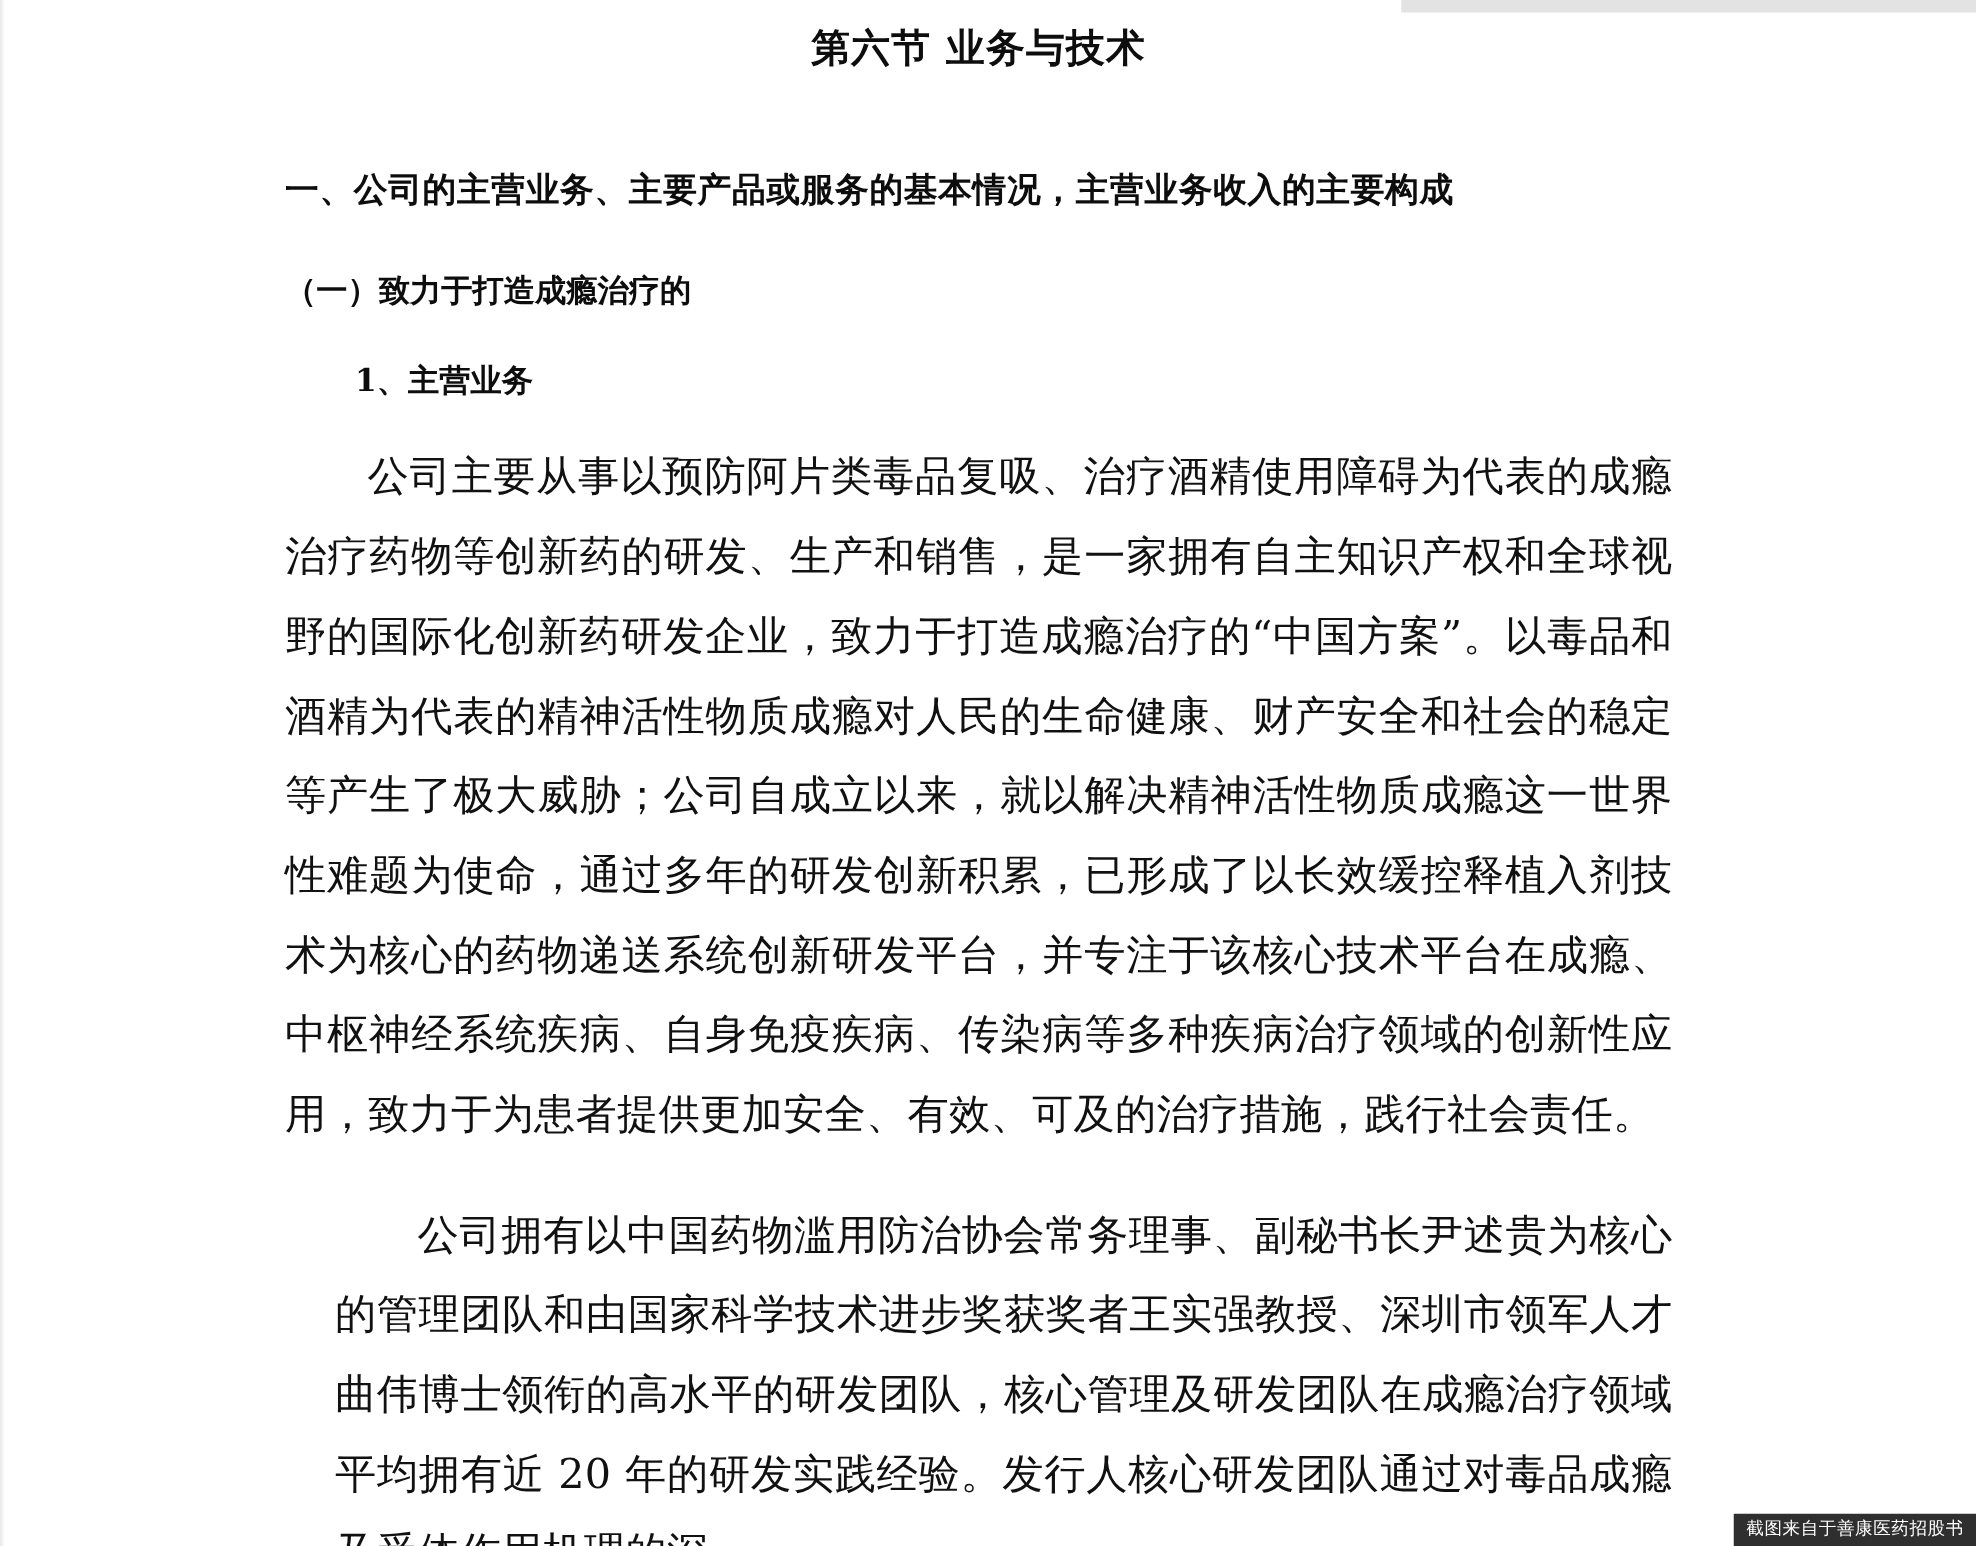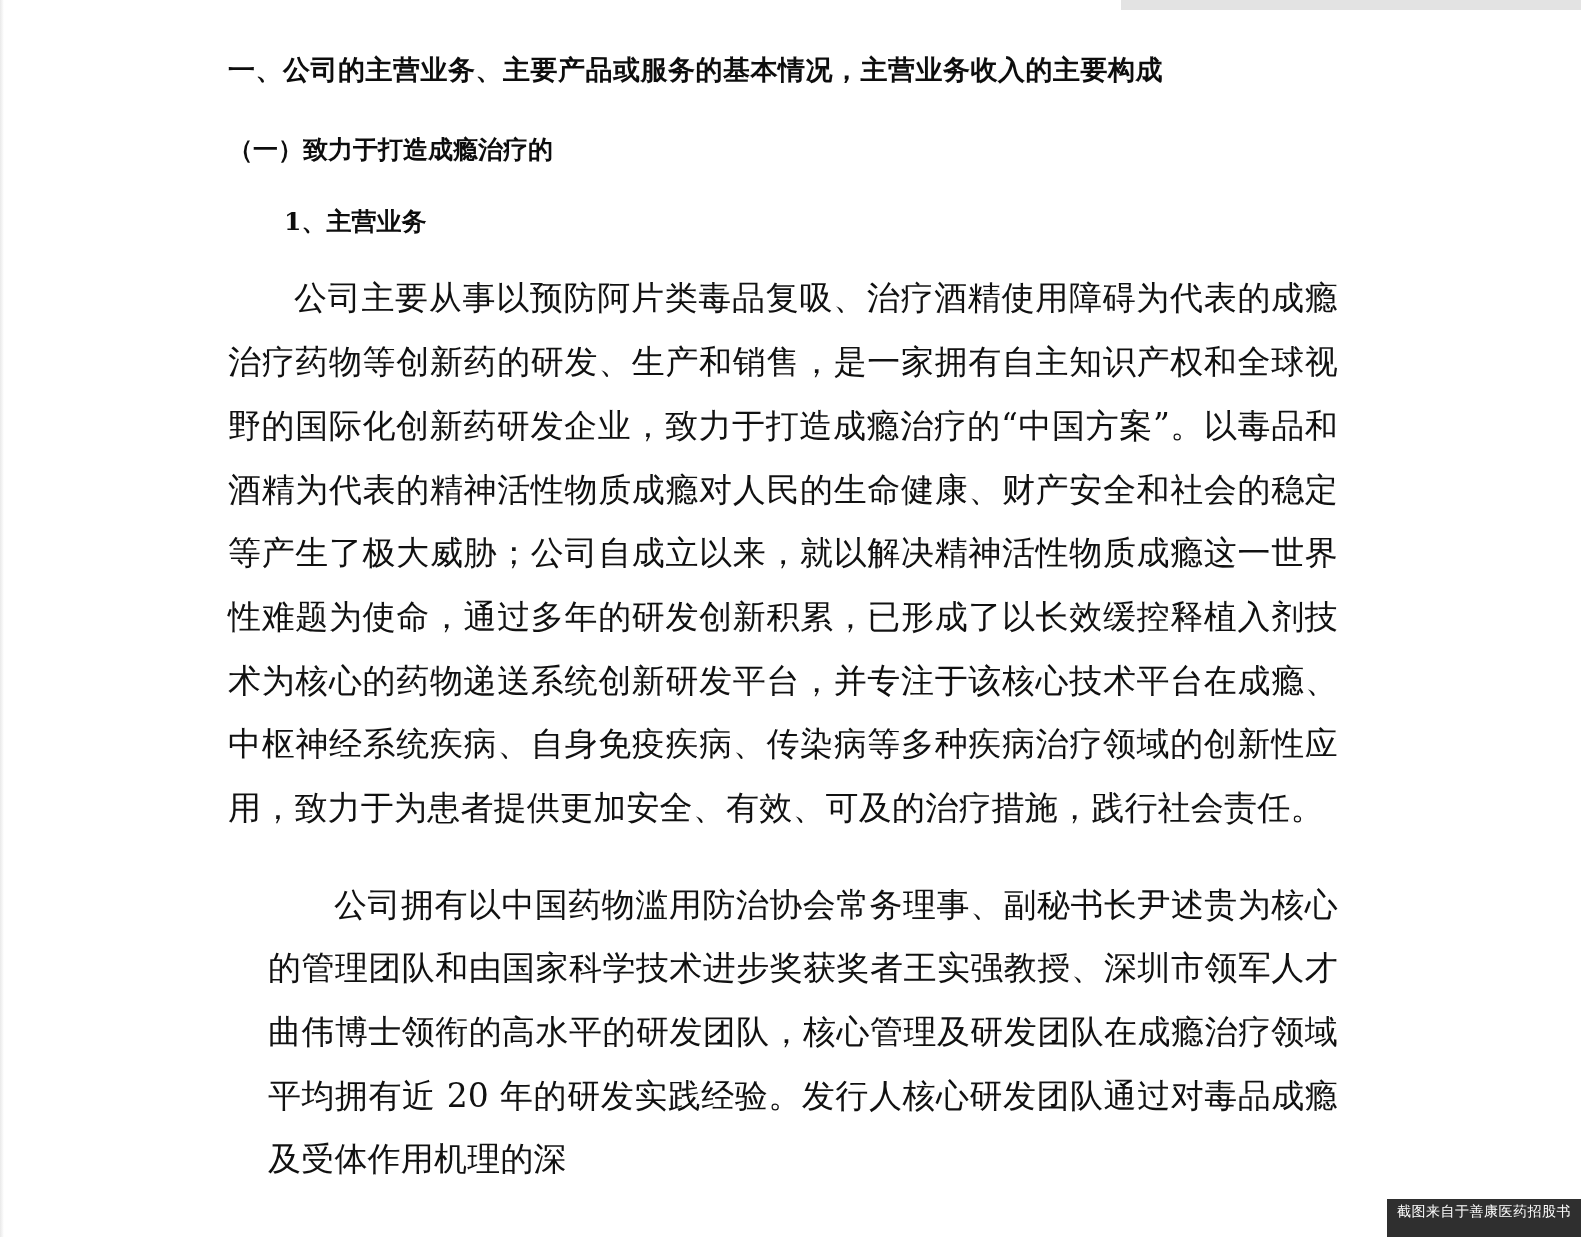--- a/index.html
+++ b/index.html
@@ -38,21 +38,21 @@
     margin: 10px 0 0 0;
     padding-top: 8px;
     color: #0d0d0d;
   }
   .heading-1 {
     font-family: "DejaVu Sans", sans-serif;
     font-weight: bold;
     font-size: 27px;
     line-height: 1.72;
     letter-spacing: 0.5px;
-    margin-top: 47px;
+    margin-top: 70px;
     color: #0d0d0d;
     text-align: justify;
     text-justify: inter-ideograph;
   }
   .heading-2 {
     font-family: "DejaVu Sans", sans-serif;
     font-weight: bold;
     font-size: 25px;
     line-height: 1.6;
     margin-top: 37px;
@@ -84,21 +84,21 @@
   }
   .watermark {
     position: absolute;
     right: 0;
     bottom: 0;
     background: #2f2f2f;
     color: #ffffff;
     font-family: Liberation Mono, monospace;
     font-size: 14px;
     line-height: 26px;
-    height: 38px;
+    height: 26px;
     padding: 0 10px;
     letter-spacing: 0.5px;
     white-space: nowrap;
   }
   .edge-shade {
     position: absolute;
     left: 0;
     top: 0;
     width: 4px;
     height: 1237px;
@@ -114,20 +114,21 @@
   }
 </style>
 </head>
 <body>
 
 <div class="page">
   <div class="edge-shade"></div>
   <div class="top-right-shade"></div>
 
   <div class="content">
+    <div class="section-title">第六节 业务与技术</div>
 
     <div class="heading-1">一、公司的主营业务、主要产品或服务的基本情况，主营业务收入的主要构成</div>
 
     <div class="heading-2">（一）致力于打造成瘾治疗的</div>
 
     <div class="heading-3">1、主营业务</div>
 
     <p class="para">公司主要从事以预防阿片类毒品复吸、治疗酒精使用障碍为代表的成瘾治疗药物等创新药的研发、生产和销售，是一家拥有自主知识产权和全球视野的国际化创新药研发企业，致力于打造成瘾治疗的“中国方案”。以毒品和酒精为代表的精神活性物质成瘾对人民的生命健康、财产安全和社会的稳定等产生了极大威胁；公司自成立以来，就以解决精神活性物质成瘾这一世界性难题为使命，通过多年的研发创新积累，已形成了以长效缓控释植入剂技术为核心的药物递送系统创新研发平台，并专注于该核心技术平台在成瘾、中枢神经系统疾病、自身免疫疾病、传染病等多种疾病治疗领域的创新性应用，致力于为患者提供更加安全、有效、可及的治疗措施，践行社会责任。</p>
 
     <p class="para second">公司拥有以中国药物滥用防治协会常务理事、副秘书长尹述贵为核心的管理团队和由国家科学技术进步奖获奖者王实强教授、深圳市领军人才曲伟博士领衔的高水平的研发团队，核心管理及研发团队在成瘾治疗领域平均拥有近 20 年的研发实践经验。发行人核心研发团队通过对毒品成瘾及受体作用机理的深</p>

